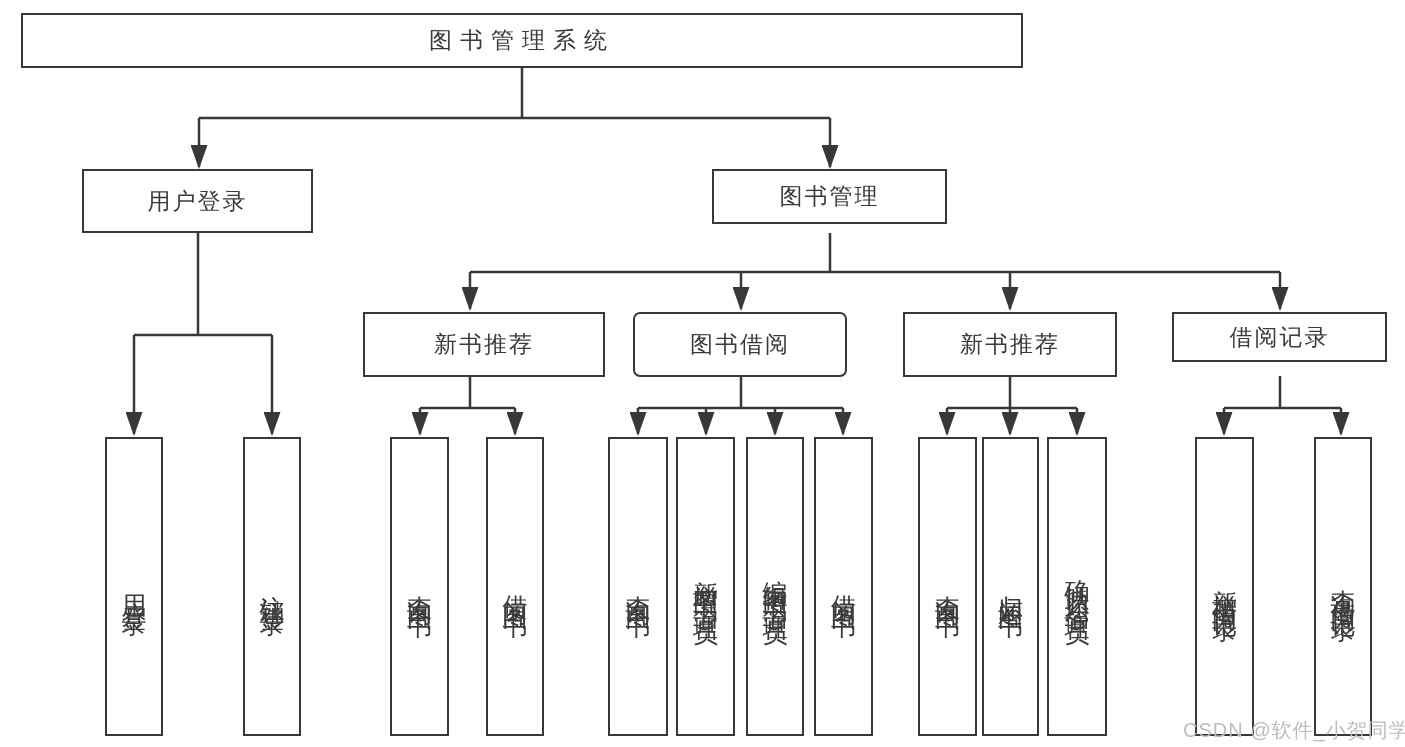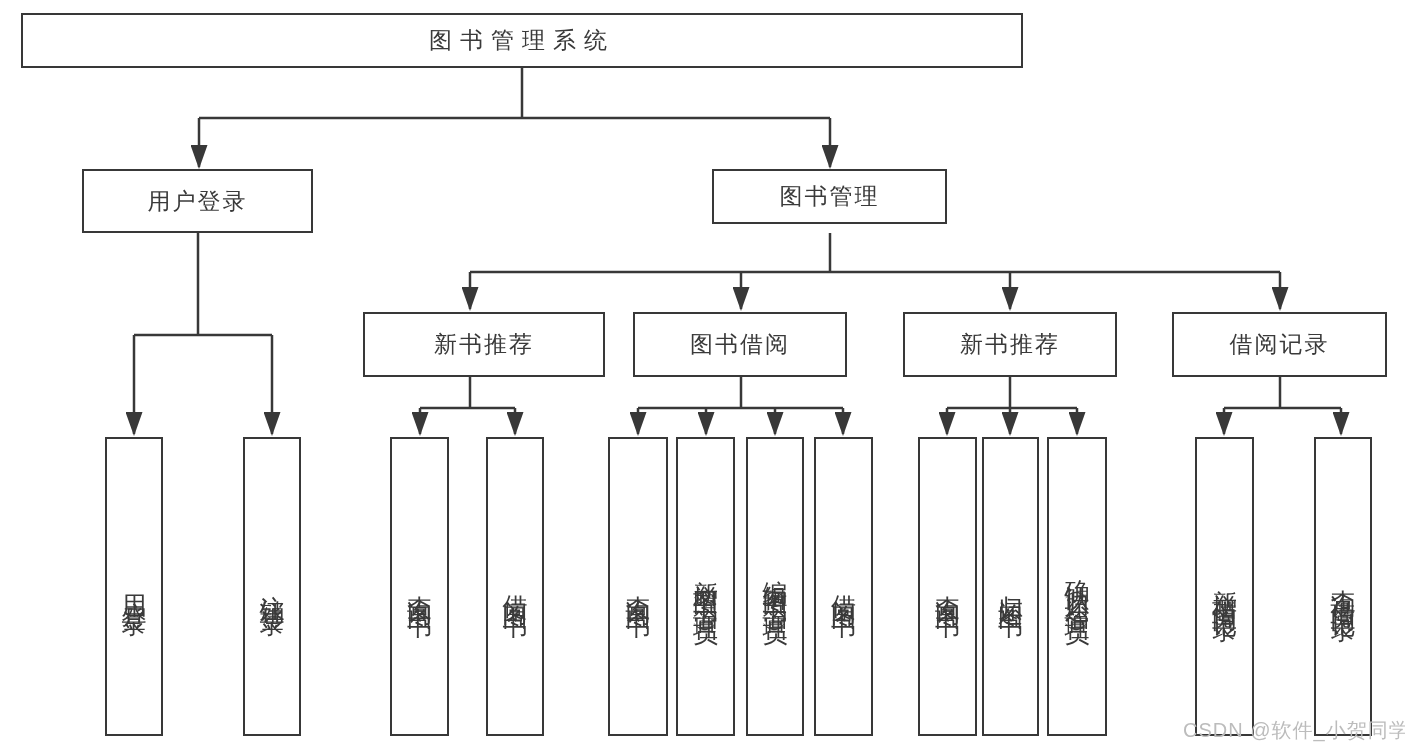--- a/index.html
+++ b/index.html
@@ -102,27 +102,27 @@
   <div class="node h-node" style="left:82px; top:169px; width:231px; height:64px;">
     <span>用户登录</span>
   </div>
   <div class="node h-node" style="left:712px; top:169px; width:235px; height:55px;">
     <span>图书管理</span>
   </div>
 
   <div class="node h-node" style="left:363px; top:312px; width:242px; height:65px;">
     <span>新书推荐</span>
   </div>
-  <div class="node h-node" style="left:633px; top:312px; width:214px; height:65px;">
+  <div class="node h-node" style="left:633px; top:312px; width:214px; height:65px;border-radius:7px;">
     <span>图书借阅</span>
   </div>
   <div class="node h-node" style="left:903px; top:312px; width:214px; height:65px;">
     <span>新书推荐</span>
   </div>
-  <div class="node h-node" style="left:1172px; top:312px; width:215px; height:65px;">
+  <div class="node h-node" style="left:1172px; top:312px; width:215px; height:50px;">
     <span>借阅记录</span>
   </div>
 
   <div class="node v-node" style="left:105px; top:437px; width:58px; height:299px;">
     <span>用户登录</span>
   </div>
   <div class="node v-node" style="left:243px; top:437px; width:58px; height:299px;">
     <span>注销登录</span>
   </div>
   <div class="node v-node" style="left:390px; top:437px; width:59px; height:299px;">

